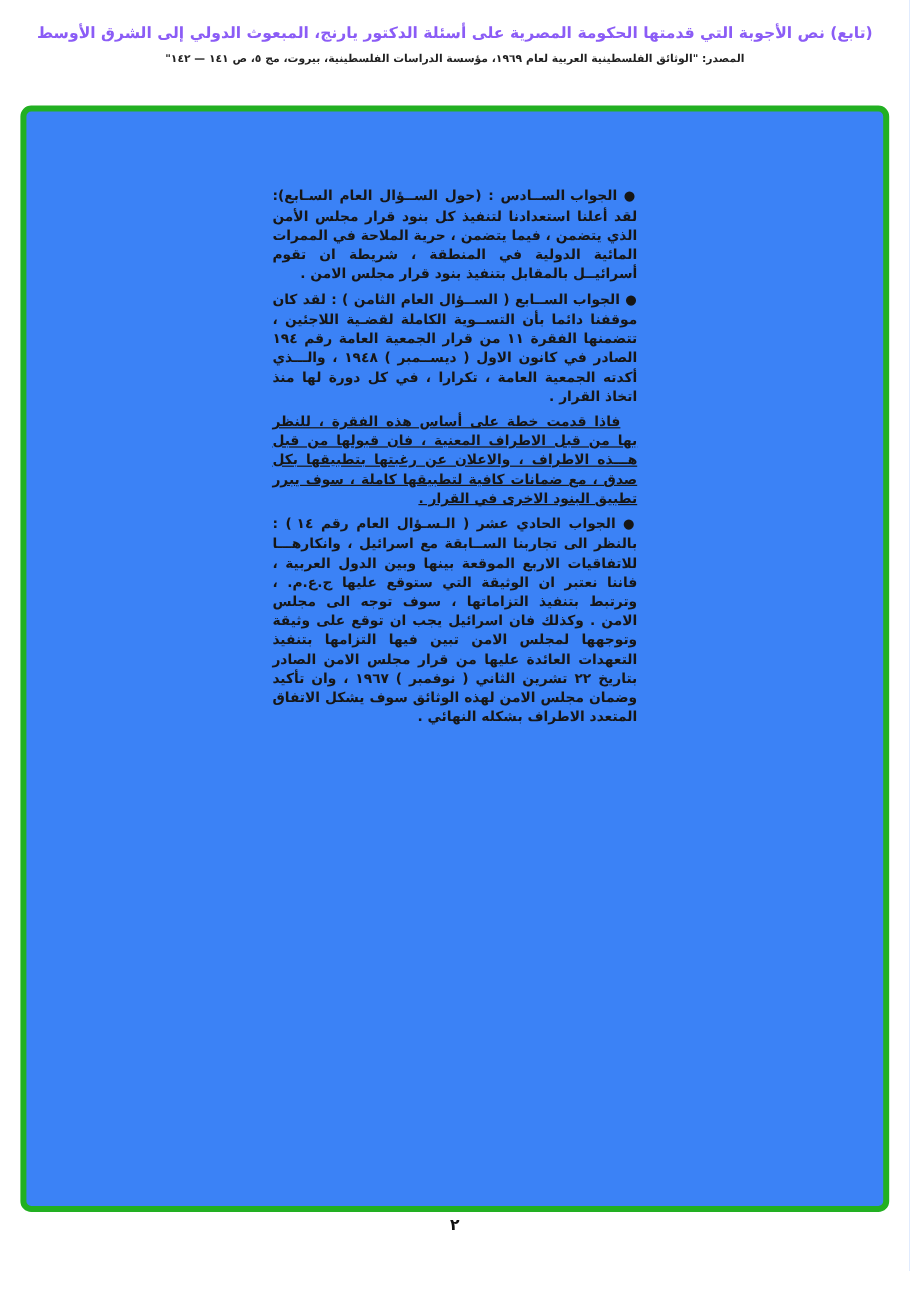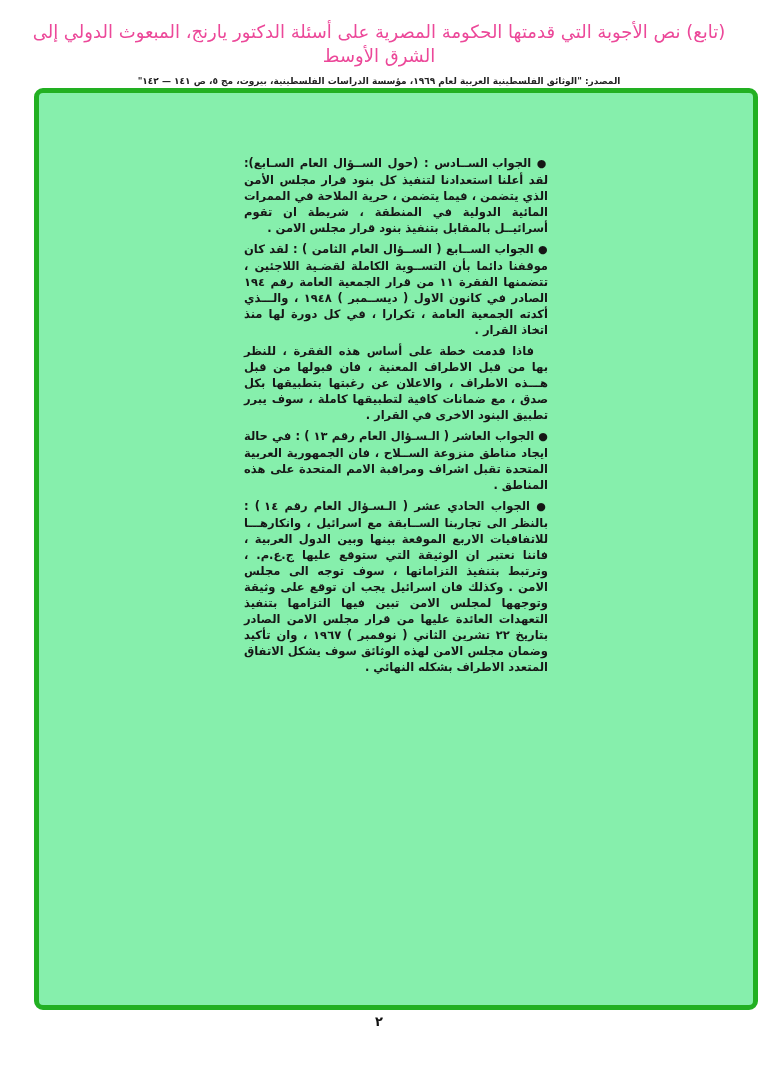--- a/index.html
+++ b/index.html
@@ -15,57 +15,58 @@
     color: #111111;
     overflow: hidden;
   }
   .page-header {
     direction: rtl;
     text-align: center;
     margin-top: 20px;
     padding: 0 30px;
   }
   .page-title {
-    font-size: 18px;
-    font-weight: normal;
+    font-size: 13px;
+    font-weight: bold;
     line-height: 1.35;
-    color: #ec4899;
+    color: #8b5cf6;
   }
   .page-source {
     font-size: 9px;
     font-weight: bold;
     color: #222222;
     margin-top: 7px;
   }
   .document-frame {
     position: absolute;
-    left: 34px;
+    left: 17px;
     top: 88px;
     width: 714px;   
     height: 912px;  
     border: 5px solid #22b022;
     border-radius: 9px;
-    background: #86efac;
+    background: #3b82f6;
     box-sizing: content-box;
   }
   .text-column {
     direction: rtl;
     width: 304px;
     margin: 62px auto 0 auto;
     text-align: justify;
     font-size: 11.5px;
     font-weight: bold;
     line-height: 16px;
     color: #161616;
   }
   .para {
     margin: 0 0 5px 0;
   }
   .para.indented {
     text-indent: 14px;
+    text-decoration: underline;
   }
   .bullet {
     font-size: 11px;
     letter-spacing: 2px;
   }
   .page-number {
     position: absolute;
     left: 0;
     right: 0;
     top: 1014px;
@@ -82,18 +83,17 @@
 <div class="page-header">
   <div class="page-title">(تابع) نص الأجوبة التي قدمتها الحكومة المصرية على أسئلة الدكتور يارنج، المبعوث الدولي إلى الشرق الأوسط</div>
   <div class="page-source">المصدر: "الوثائق الفلسطينية العربية لعام ١٩٦٩، مؤسسة الدراسات الفلسطينية، بيروت، مج ٥، ص ١٤١ — ١٤٢"</div>
 </div>
 
 <div class="document-frame" style="border-color: rgb(34, 176, 34);">
   <div class="text-column">
       <p class="para bulleted"><span class="bullet">● </span>الجواب الســادس : (حول الســؤال العام السـابع): لقد أعلنا استعدادنا لتنفيذ كل بنود قرار مجلس الأمن الذي يتضمن ، فيما يتضمن ، حرية الملاحة في الممرات المائية الدولية في المنطقة ، شريطة ان تقوم أسرائيــل بالمقابل بتنفيذ بنود قرار مجلس الامن .</p>
       <p class="para bulleted"><span class="bullet">● </span>الجواب الســابع ( الســؤال العام الثامن ) : لقد كان موقفنا دائما بأن التســوية الكاملة لقضـية اللاجئين ، تتضمنها الفقرة ١١ من قرار الجمعية العامة رقم ١٩٤ الصادر في كانون الاول ( ديســمبر ) ١٩٤٨ ، والـــذي أكدته الجمعية العامة ، تكرارا ، في كل دورة لها منذ اتخاذ القرار .</p>
       <p class="para indented">فاذا قدمت خطة على أساس هذه الفقرة ، للنظر بها من قبل الاطراف المعنية ، فان قبولها من قبل هـــذه الاطراف ، والاعلان عن رغبتها بتطبيقها بكل صدق ، مع ضمانات كافية لتطبيقها كاملة ، سوف يبرر تطبيق البنود الاخرى في القرار .</p>
-      <p class="para bulleted"><span class="bullet">● </span>الجواب العاشر ( الـسـؤال العام رقم ١٣ ) : في حالة ايجاد مناطق منزوعة الســلاح ، فان الجمهورية العربية المتحدة تقبل اشراف ومراقبة الامم المتحدة على هذه المناطق .</p>
       <p class="para bulleted"><span class="bullet">● </span>الجواب الحادي عشر ( الـسـؤال العام رقم ١٤ ) : بالنظر الى تجاربنا الســابقة مع اسرائيل ، وانكارهـــا للاتفاقيات الاربع الموقعة بينها وبين الدول العربية ، فاننا نعتبر ان الوثيقة التي ستوقع عليها ج.ع.م. ، وترتبط بتنفيذ التزاماتها ، سوف توجه الى مجلس الامن . وكذلك فان اسرائيل يجب ان توقع على وثيقة وتوجهها لمجلس الامن تبين فيها التزامها بتنفيذ التعهدات العائدة عليها من قرار مجلس الامن الصادر بتاريخ ٢٢ تشرين الثاني ( نوفمبر ) ١٩٦٧ ، وان تأكيد وضمان مجلس الامن لهذه الوثائق سوف يشكل الاتفاق المتعدد الاطراف بشكله النهائي .</p>
     </div>
 </div>
 
 <div class="page-number">٢</div>
 
 </body></html>

